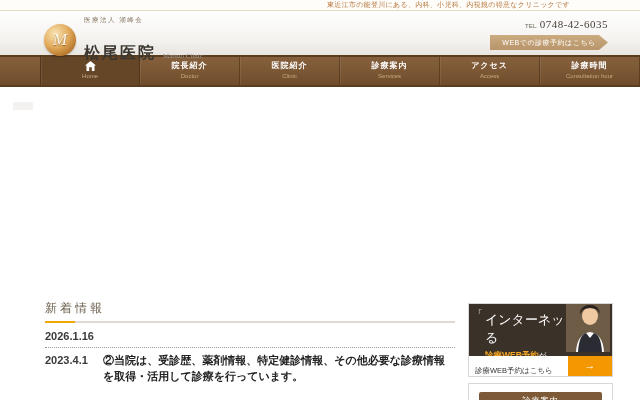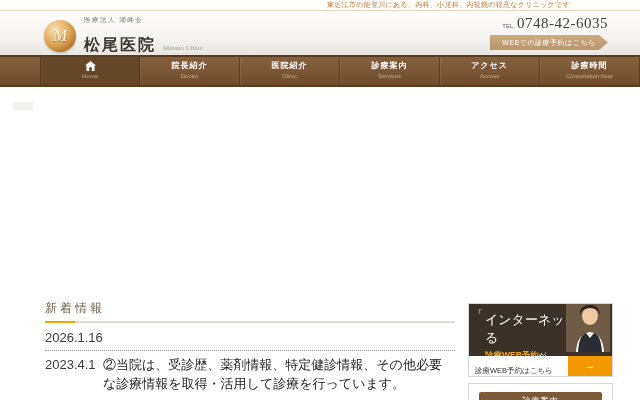--- a/index.html
+++ b/index.html
@@ -22,28 +22,28 @@
   .brand { position:absolute; left:44px; top:5px; display:flex; align-items:center; }
   .logo-circle {
     width:32px; height:32px; border-radius:50%;
     background:radial-gradient(circle at 35% 30%, #f8e3b4 0%, #e2ab5c 45%, #b06f24 80%, #8f5516 100%);
     display:flex; align-items:center; justify-content:center;
     box-shadow:0 1px 2px rgba(0,0,0,0.25);
   }
   .logo-circle span { font-family:"Liberation Serif", serif; font-style:italic; font-size:17px; color:#fdf6e8; text-shadow:0 1px 1px rgba(90,50,0,0.6); }
   .brand-text { margin-left:8px; }
   .corp { font-size:6.5px; color:#80715c; letter-spacing:1.5px; }
-  .name-row { display:flex; align-items:baseline; margin-top:10px; }
+  .name-row { display:flex; align-items:baseline; margin-top:18px; }
   .clinic-name { font-family:"Liberation Serif", serif; font-size:16px; color:#3b362f; letter-spacing:2px; font-weight:bold; }
   .clinic-en { font-family:"Liberation Serif", serif; font-size:7px; color:#a39d93; margin-left:7px; }
 
   .header-right { position:absolute; right:32px; top:3px; text-align:right; }
   .tel-line { white-space:nowrap; }
   .tel-label { font-size:6px; color:#6d655a; margin-right:2px; }
-  .tel-number { font-family:"Liberation Serif", serif; font-size:15px; color:#47413a; letter-spacing:0.5px; }
+  .tel-number { font-family:"Liberation Serif", serif; font-size:11px; color:#47413a; letter-spacing:0.5px; }
   .web-btn {
     margin-top:3px; margin-left:auto; width:118px; height:15px;
     background:linear-gradient(180deg,#cbab80,#b8946a);
     clip-path:polygon(0 0, calc(100% - 9px) 0, 100% 50%, calc(100% - 9px) 100%, 0 100%);
     color:#fff; font-size:7px; line-height:15px; text-align:center; letter-spacing:0.5px;
     cursor:pointer;
   }
 
   
   .nav {
@@ -66,21 +66,21 @@
   
   .hero { position:relative; height:210px; background:#ffffff; }
   .img-placeholder { position:absolute; left:13px; top:15px; width:20px; height:8px; background:#f3f2f0; }
 
   
   .news { position:absolute; left:45px; top:300px; width:410px; }
   .news-heading { font-family:Liberation Serif, serif; font-size:12px; color:#6d6150; letter-spacing:3px; }
   .news-underline { margin-top:4px; height:2px; background:#dedad3; position:relative; }
   .news-underline .accent { position:absolute; left:0; top:0; width:30px; height:2px; background:#f0a800; }
   .news-list { margin-top:6px; }
-  .entry { display:flex; font-size:13px; color:#222; }
+  .entry { display:flex; font-size:11px; color:#222;font-weight:bold; }
   .entry .date { width:58px; flex:none; color:#3a3a3a; padding-top:1px; }
   .entry .text { flex:1; line-height:1.45; }
   .entry .text b { color:#101010; }
   .dotted-sep { border-top:1px dotted #9a9a9a; margin:5px 0 5px 0; height:0; }
 
   
   .sidebar { position:absolute; left:468px; top:303px; width:145px; }
   .reserve-card { border:1px solid #d8d8d8; background:#fff; }
   .banner { position:relative; height:52px; background:#3a3128; padding:5px 6px; overflow:hidden; }
   .banner .quote { color:#fff; font-size:10px; position:absolute; left:4px; top:3px; }

